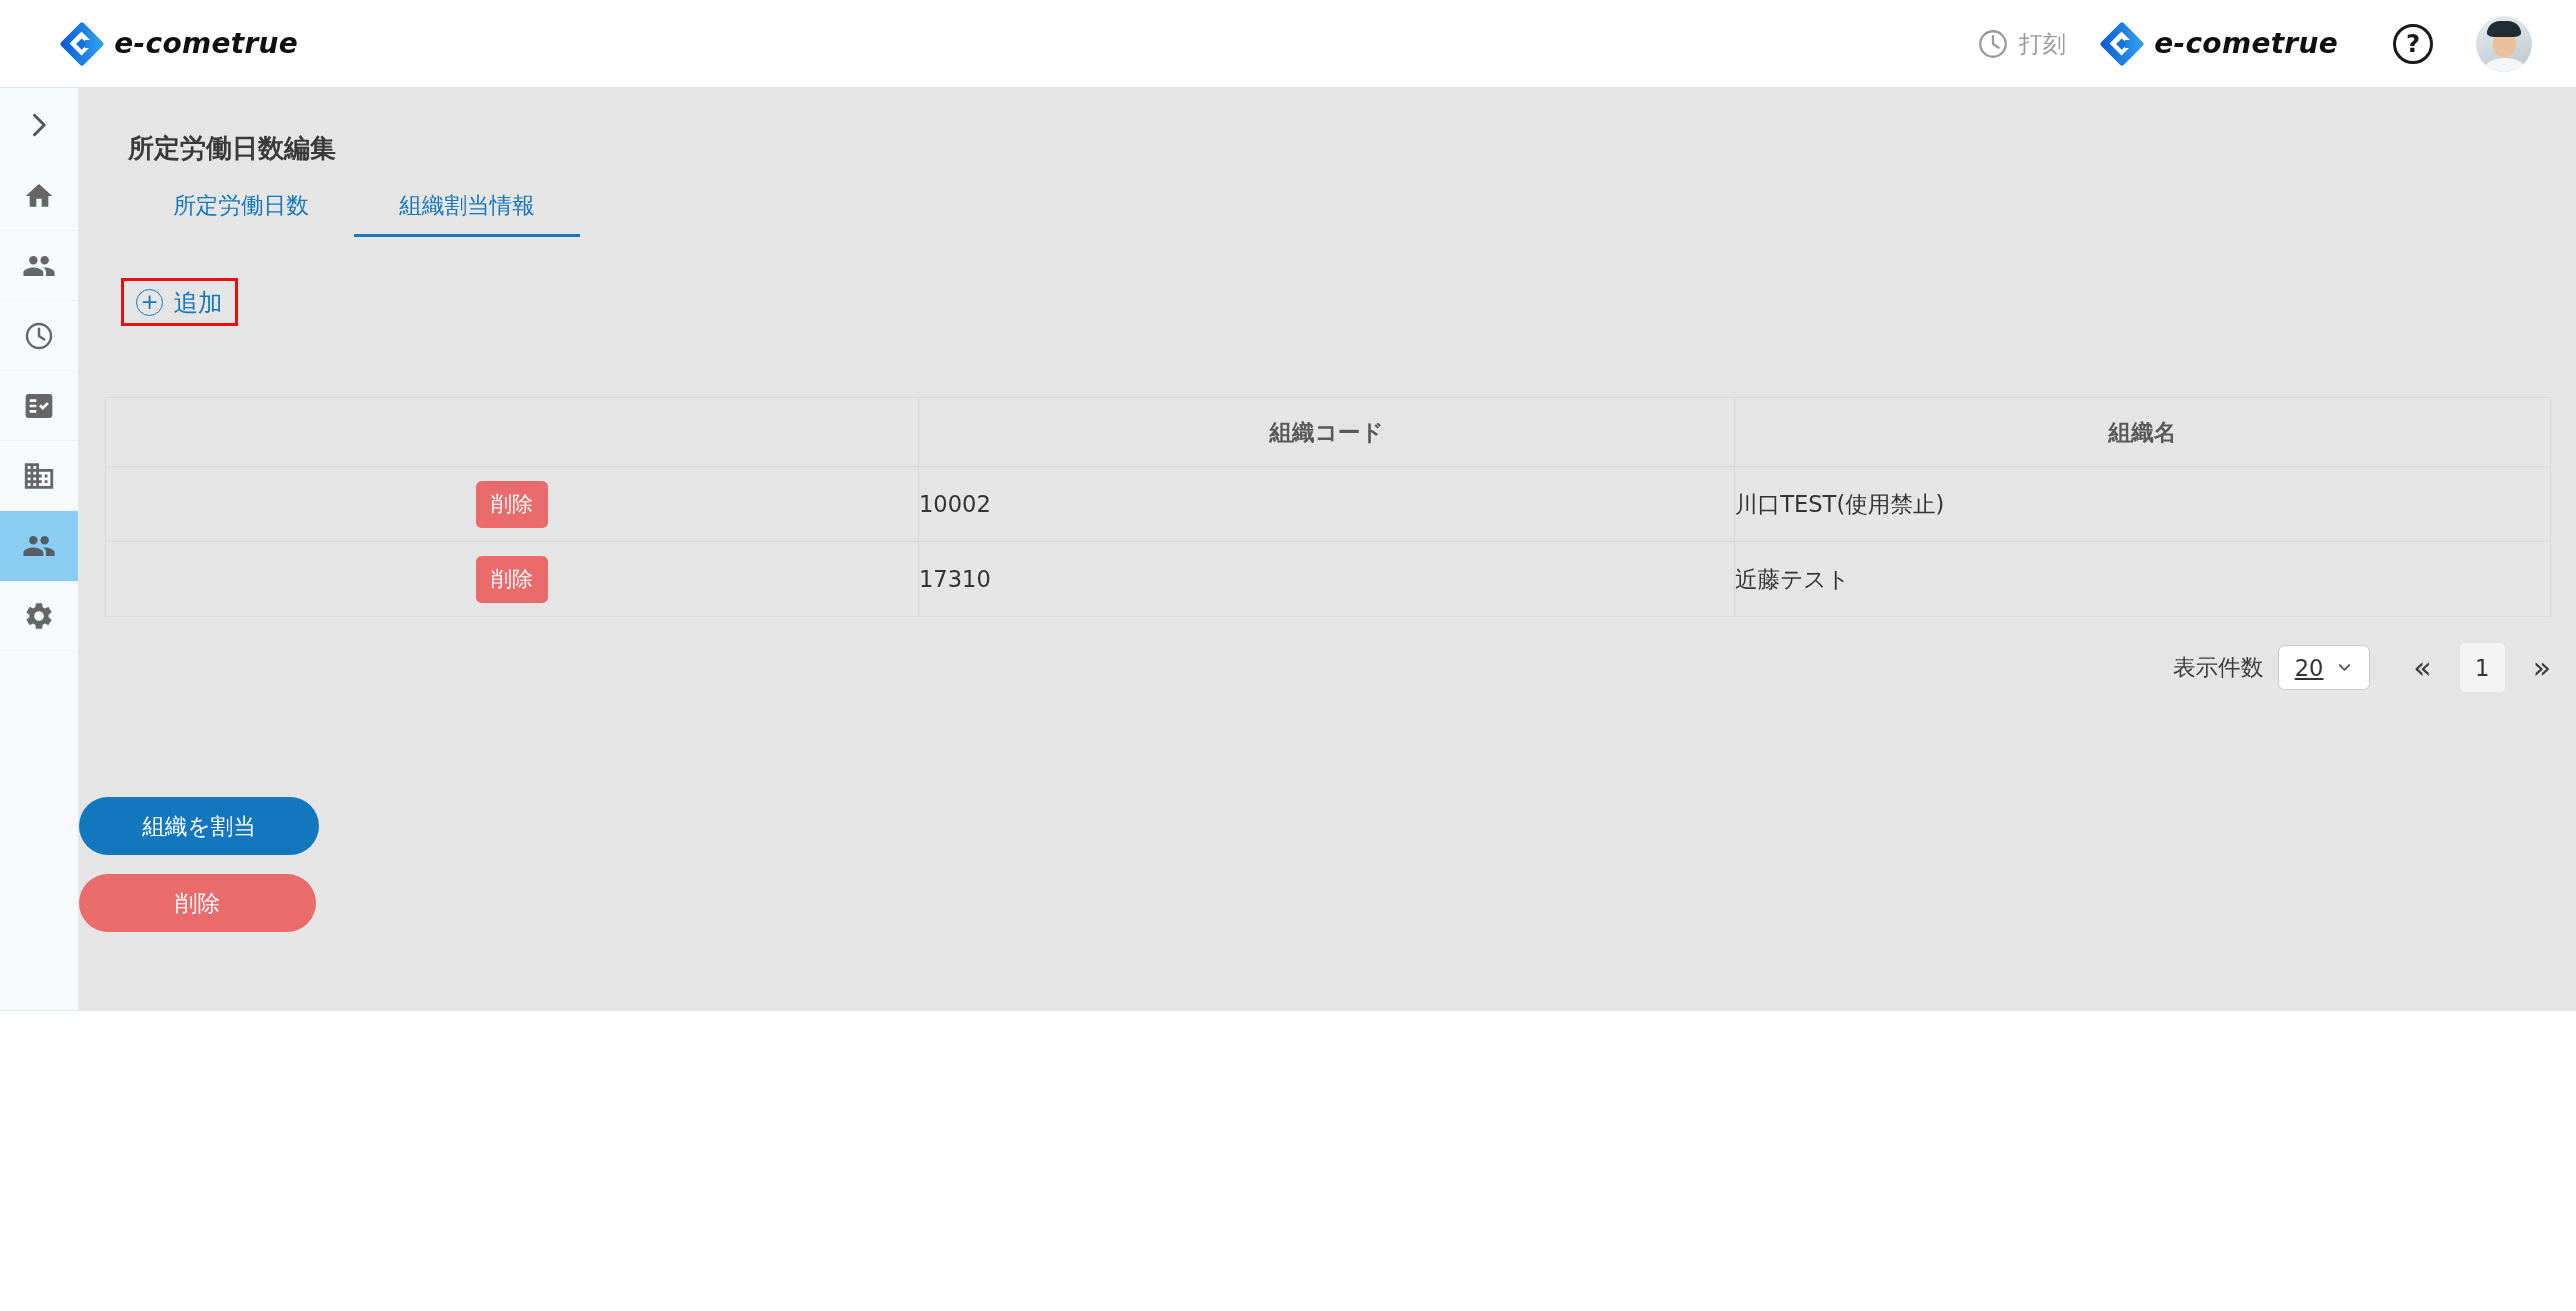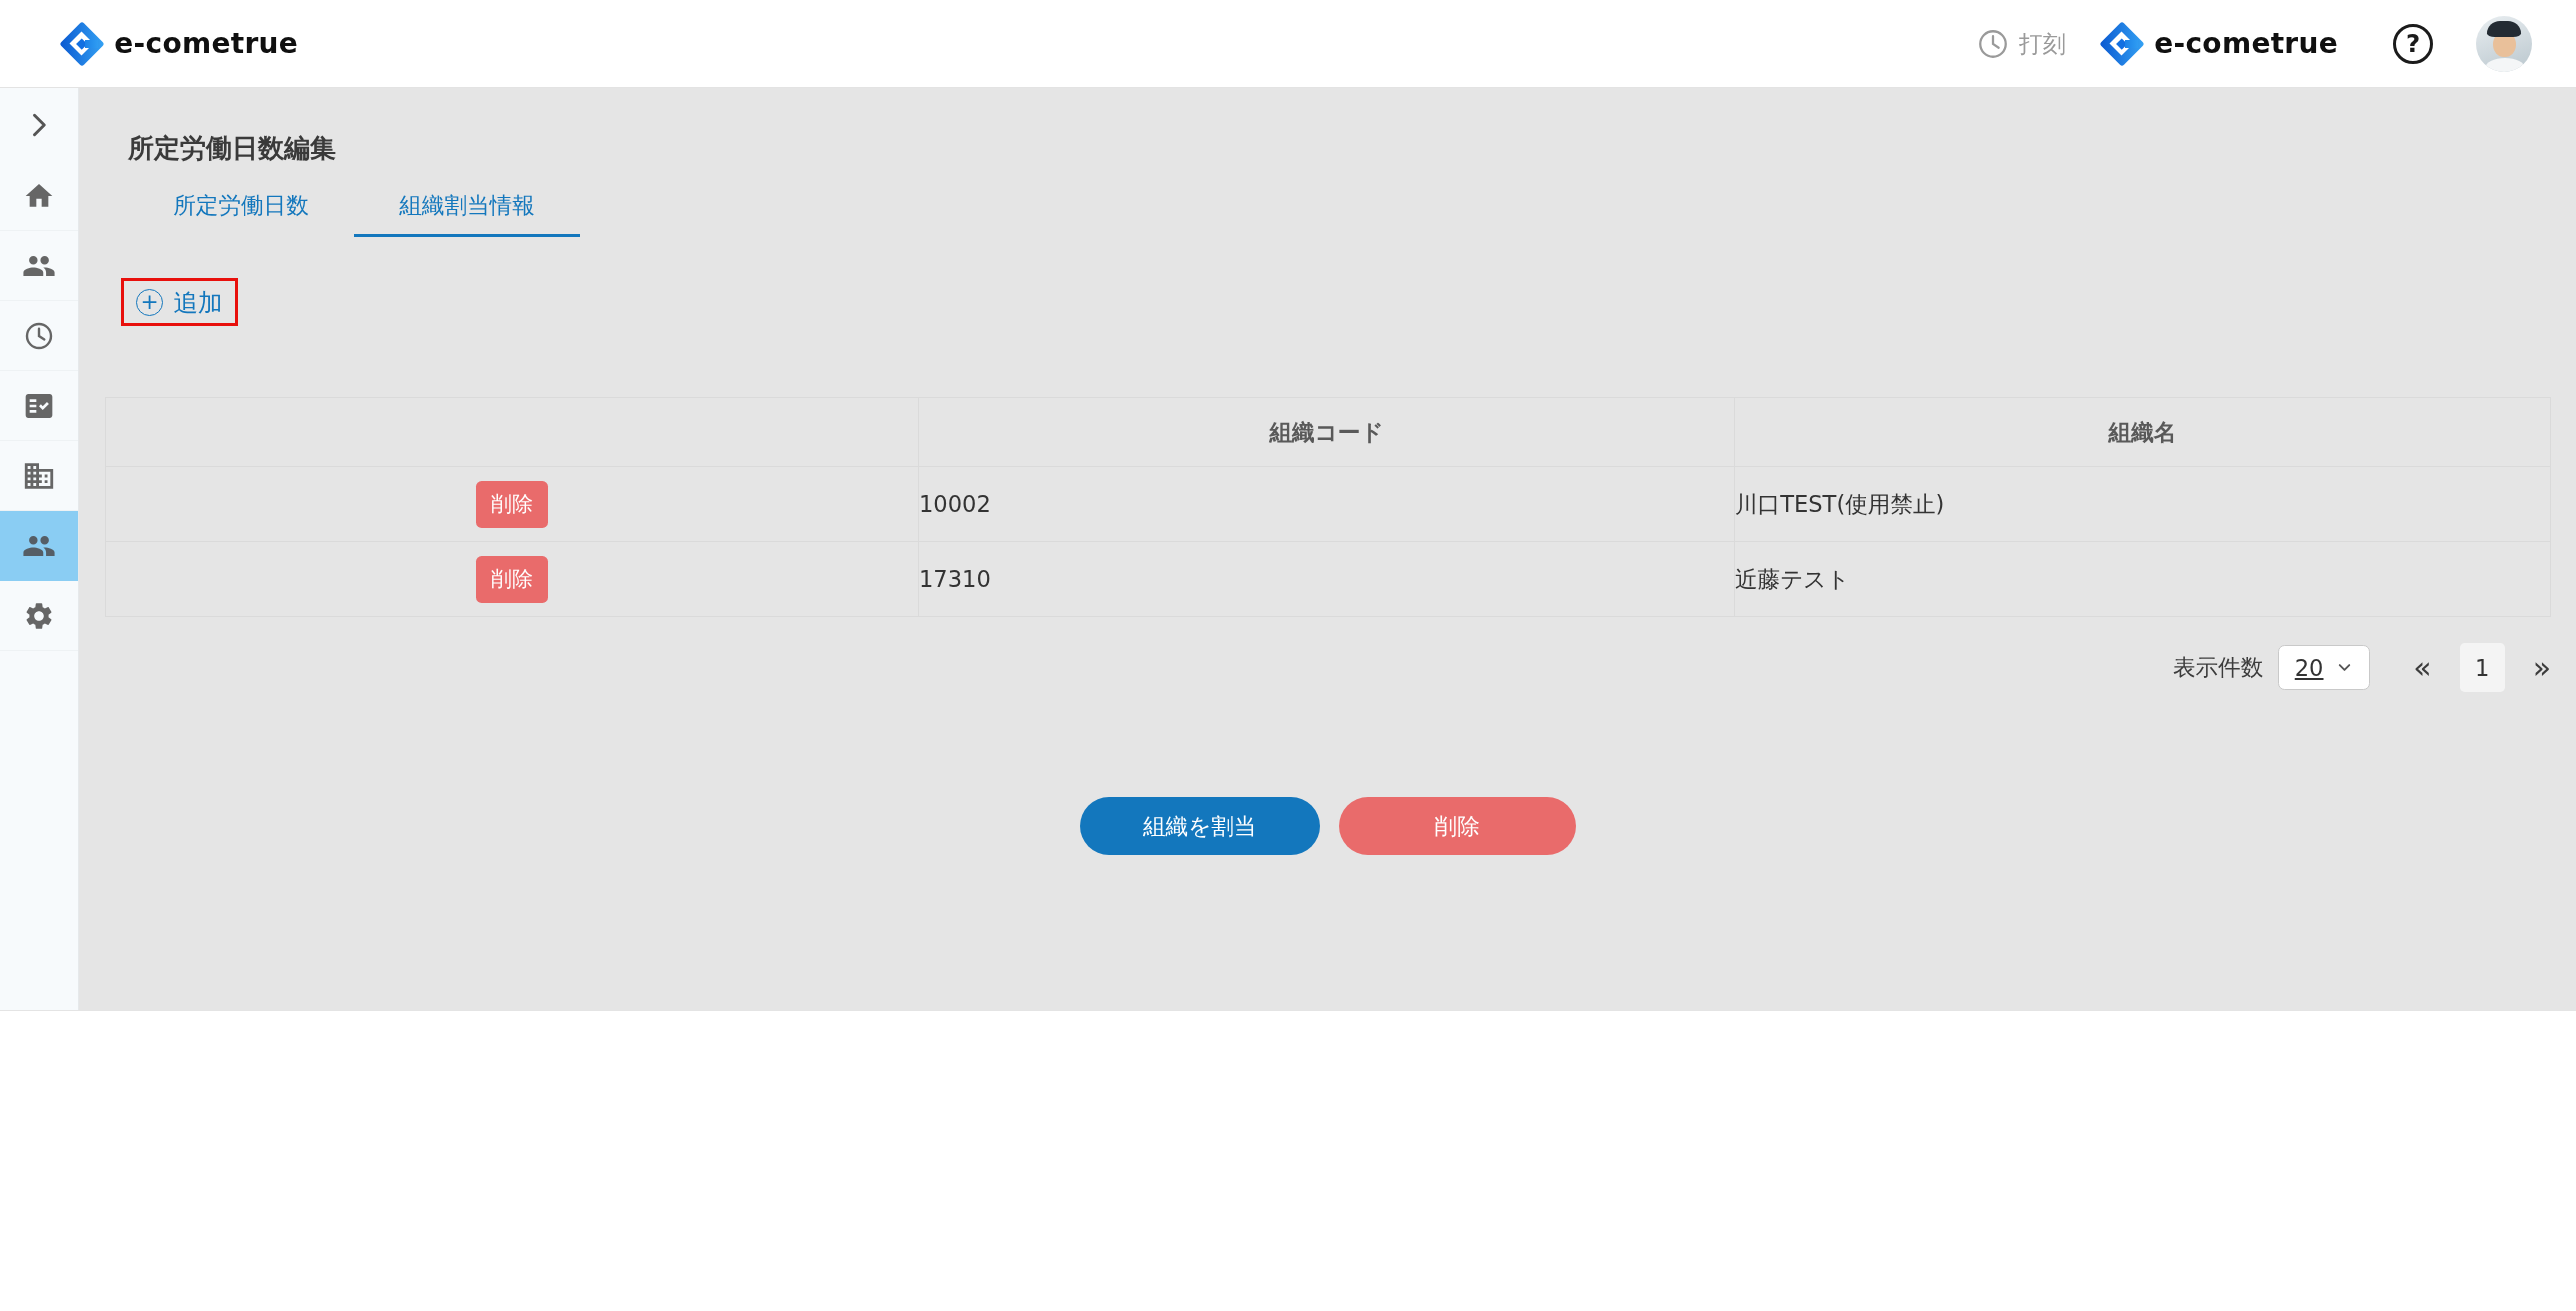--- a/index.html
+++ b/index.html
@@ -10,21 +10,21 @@
     --sidebar-bg:#f7fafc;
   }
   *{box-sizing:border-box;margin:0;padding:0;}
   html,body{width:2576px;height:1312px;overflow:hidden;}
   body{font-family:"DejaVu Sans","Liberation Sans",sans-serif;background:#ffffff;color:#333;}
 
   
   .app-header{position:absolute;top:0;left:0;width:2576px;height:88px;background:#fff;
     display:flex;align-items:center;justify-content:space-between;padding:0 44px 0 60px;
     border-bottom:0.9px solid #e3e3e3;z-index:5;}
-  .brand{display:flex;align-items:center;gap:11.3px;}
+  .brand{display:flex;align-items:center;gap:11.3px;font-style:italic;}
   .logo-mark{position:relative;width:43px;height:43px;flex:none;}
   .logo-mark .d{position:absolute;left:5.6px;top:5.6px;width:32px;height:32px;transform:rotate(45deg);
     background:linear-gradient(45deg,#0a58d0,#35a3f4);border-radius:2.8px;}
   .logo-mark .ring{position:absolute;left:13px;top:13px;width:17px;height:17px;transform:rotate(45deg);background:#fff;}
   .logo-mark .hole{position:absolute;left:18px;top:18px;width:7.5px;height:7.5px;transform:rotate(45deg);background:#1170e2;}
   .logo-mark .notch{position:absolute;left:25.4px;top:18px;width:12.2px;height:7.5px;
     background:linear-gradient(90deg,#1b82e8,#2f9cf2);}
   .brand-text{font-size:28px;font-weight:700;color:#101010;letter-spacing:0.3px;}
   .header-right{display:flex;align-items:center;}
   .stamp{display:flex;align-items:center;gap:8.5px;color:#9a9a9a;margin-right:34px;cursor:pointer;}
@@ -82,21 +82,21 @@
   .pagination{margin:26px 25.4px 0 0;display:flex;justify-content:flex-end;align-items:center;height:49px;}
   .pg-label{font-size:22.6px;color:#3c3c3c;margin-right:15px;}
   .select-box{width:92px;height:45px;border:0.9px solid #c9c9c9;border-radius:6.6px;background:#fff;
     display:flex;align-items:center;justify-content:center;gap:11.3px;cursor:pointer;margin-right:43px;}
   .select-value{font-size:22.6px;color:#333;text-decoration:underline;}
   .pg-arrow{font-size:30px;color:#3c3c3c;cursor:pointer;line-height:1;}
   .pg-current{width:45px;height:49px;background:#f4f4f4;border-radius:4.7px;display:flex;
     align-items:center;justify-content:center;font-size:22.6px;color:#333;margin:0 28px;cursor:pointer;}
 
   
-  .actions{margin-top:105px;display:flex;justify-content:center;gap:19px;}
+  .actions{margin-top:105px;display:flex;justify-content:center;gap:19px;flex-direction:column;}
   .btn{height:58px;border:none;border-radius:29px;font-size:22.6px;color:#fff;cursor:pointer;
     font-family:"DejaVu Sans","Liberation Sans",sans-serif;}
   .btn.assign{width:240px;background:var(--accent-blue);}
   .btn.delete{width:237px;background:var(--danger-red);}
   .back-wrap{margin-top:28px;text-align:center;}
   .back-link{font-size:24.5px;color:var(--accent-blue);text-decoration:none;cursor:pointer;}
 </style>
 </head>
 <body>
 

